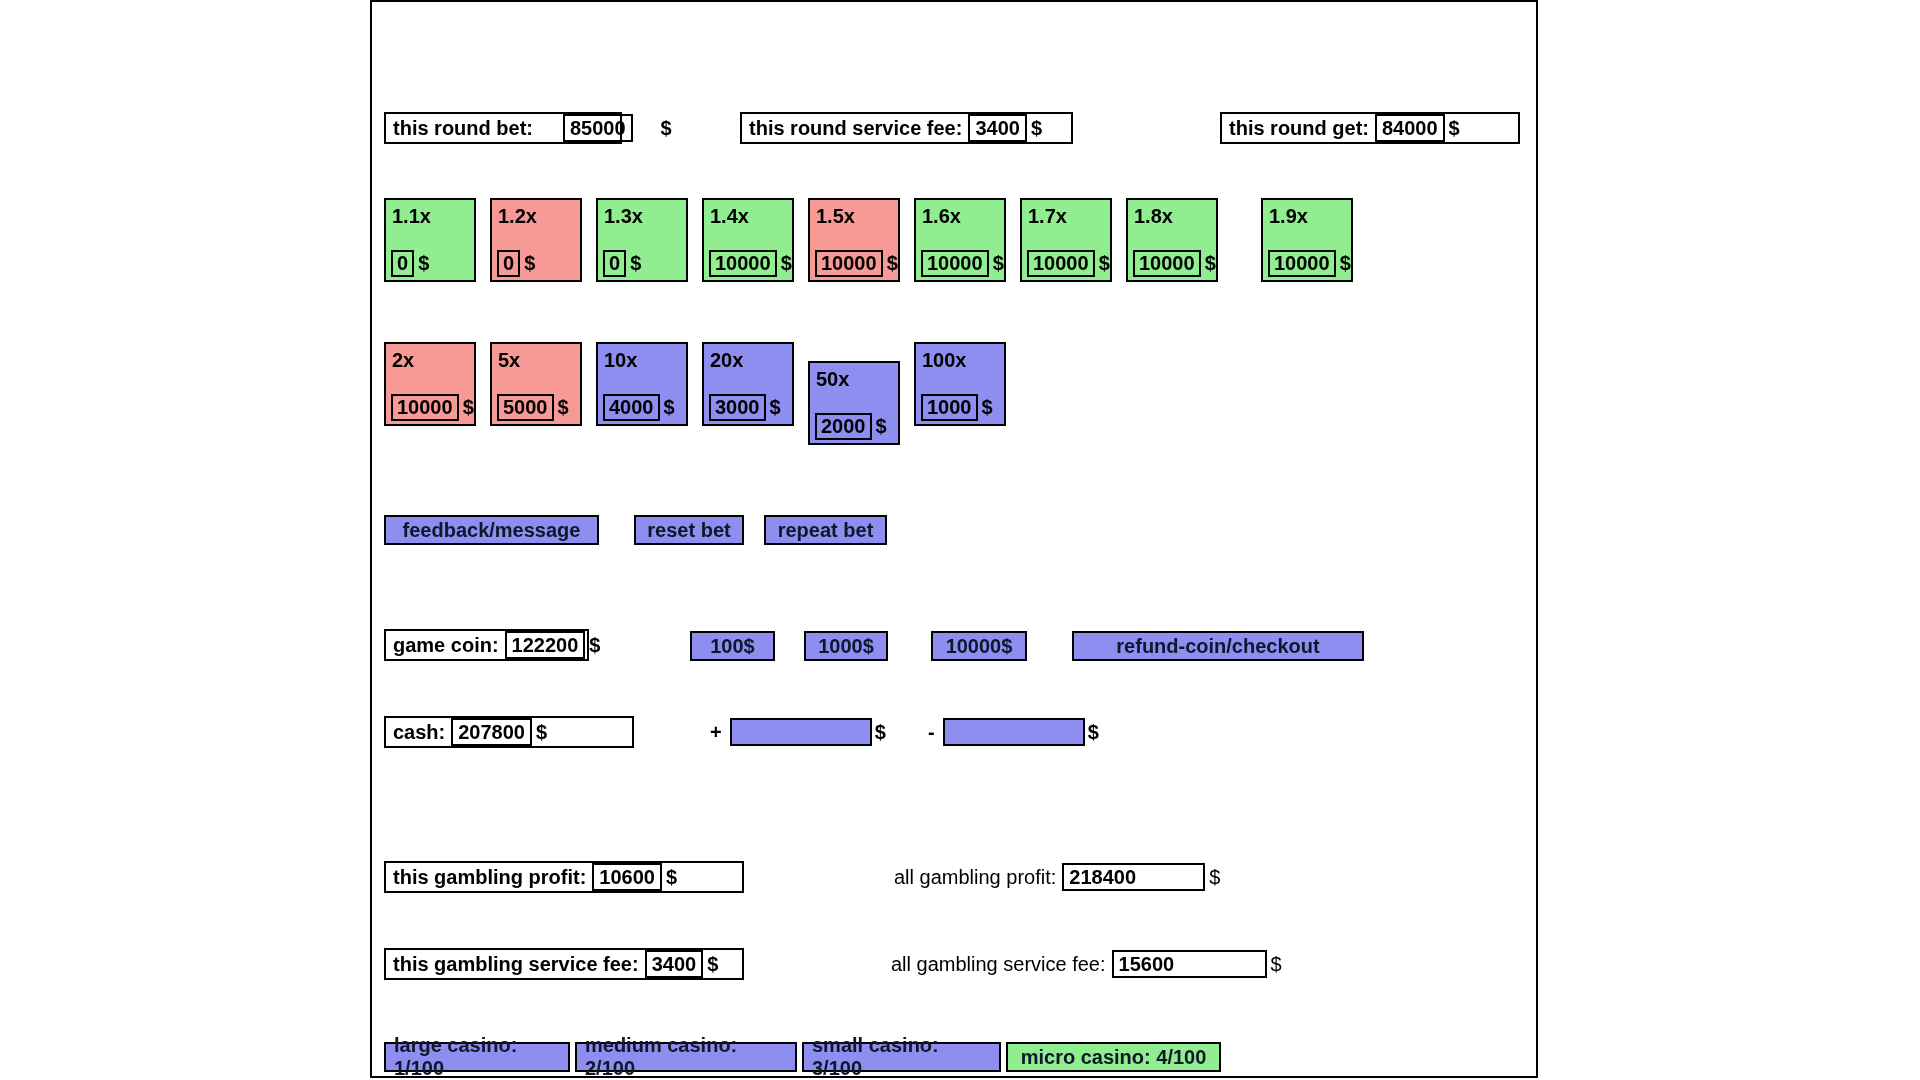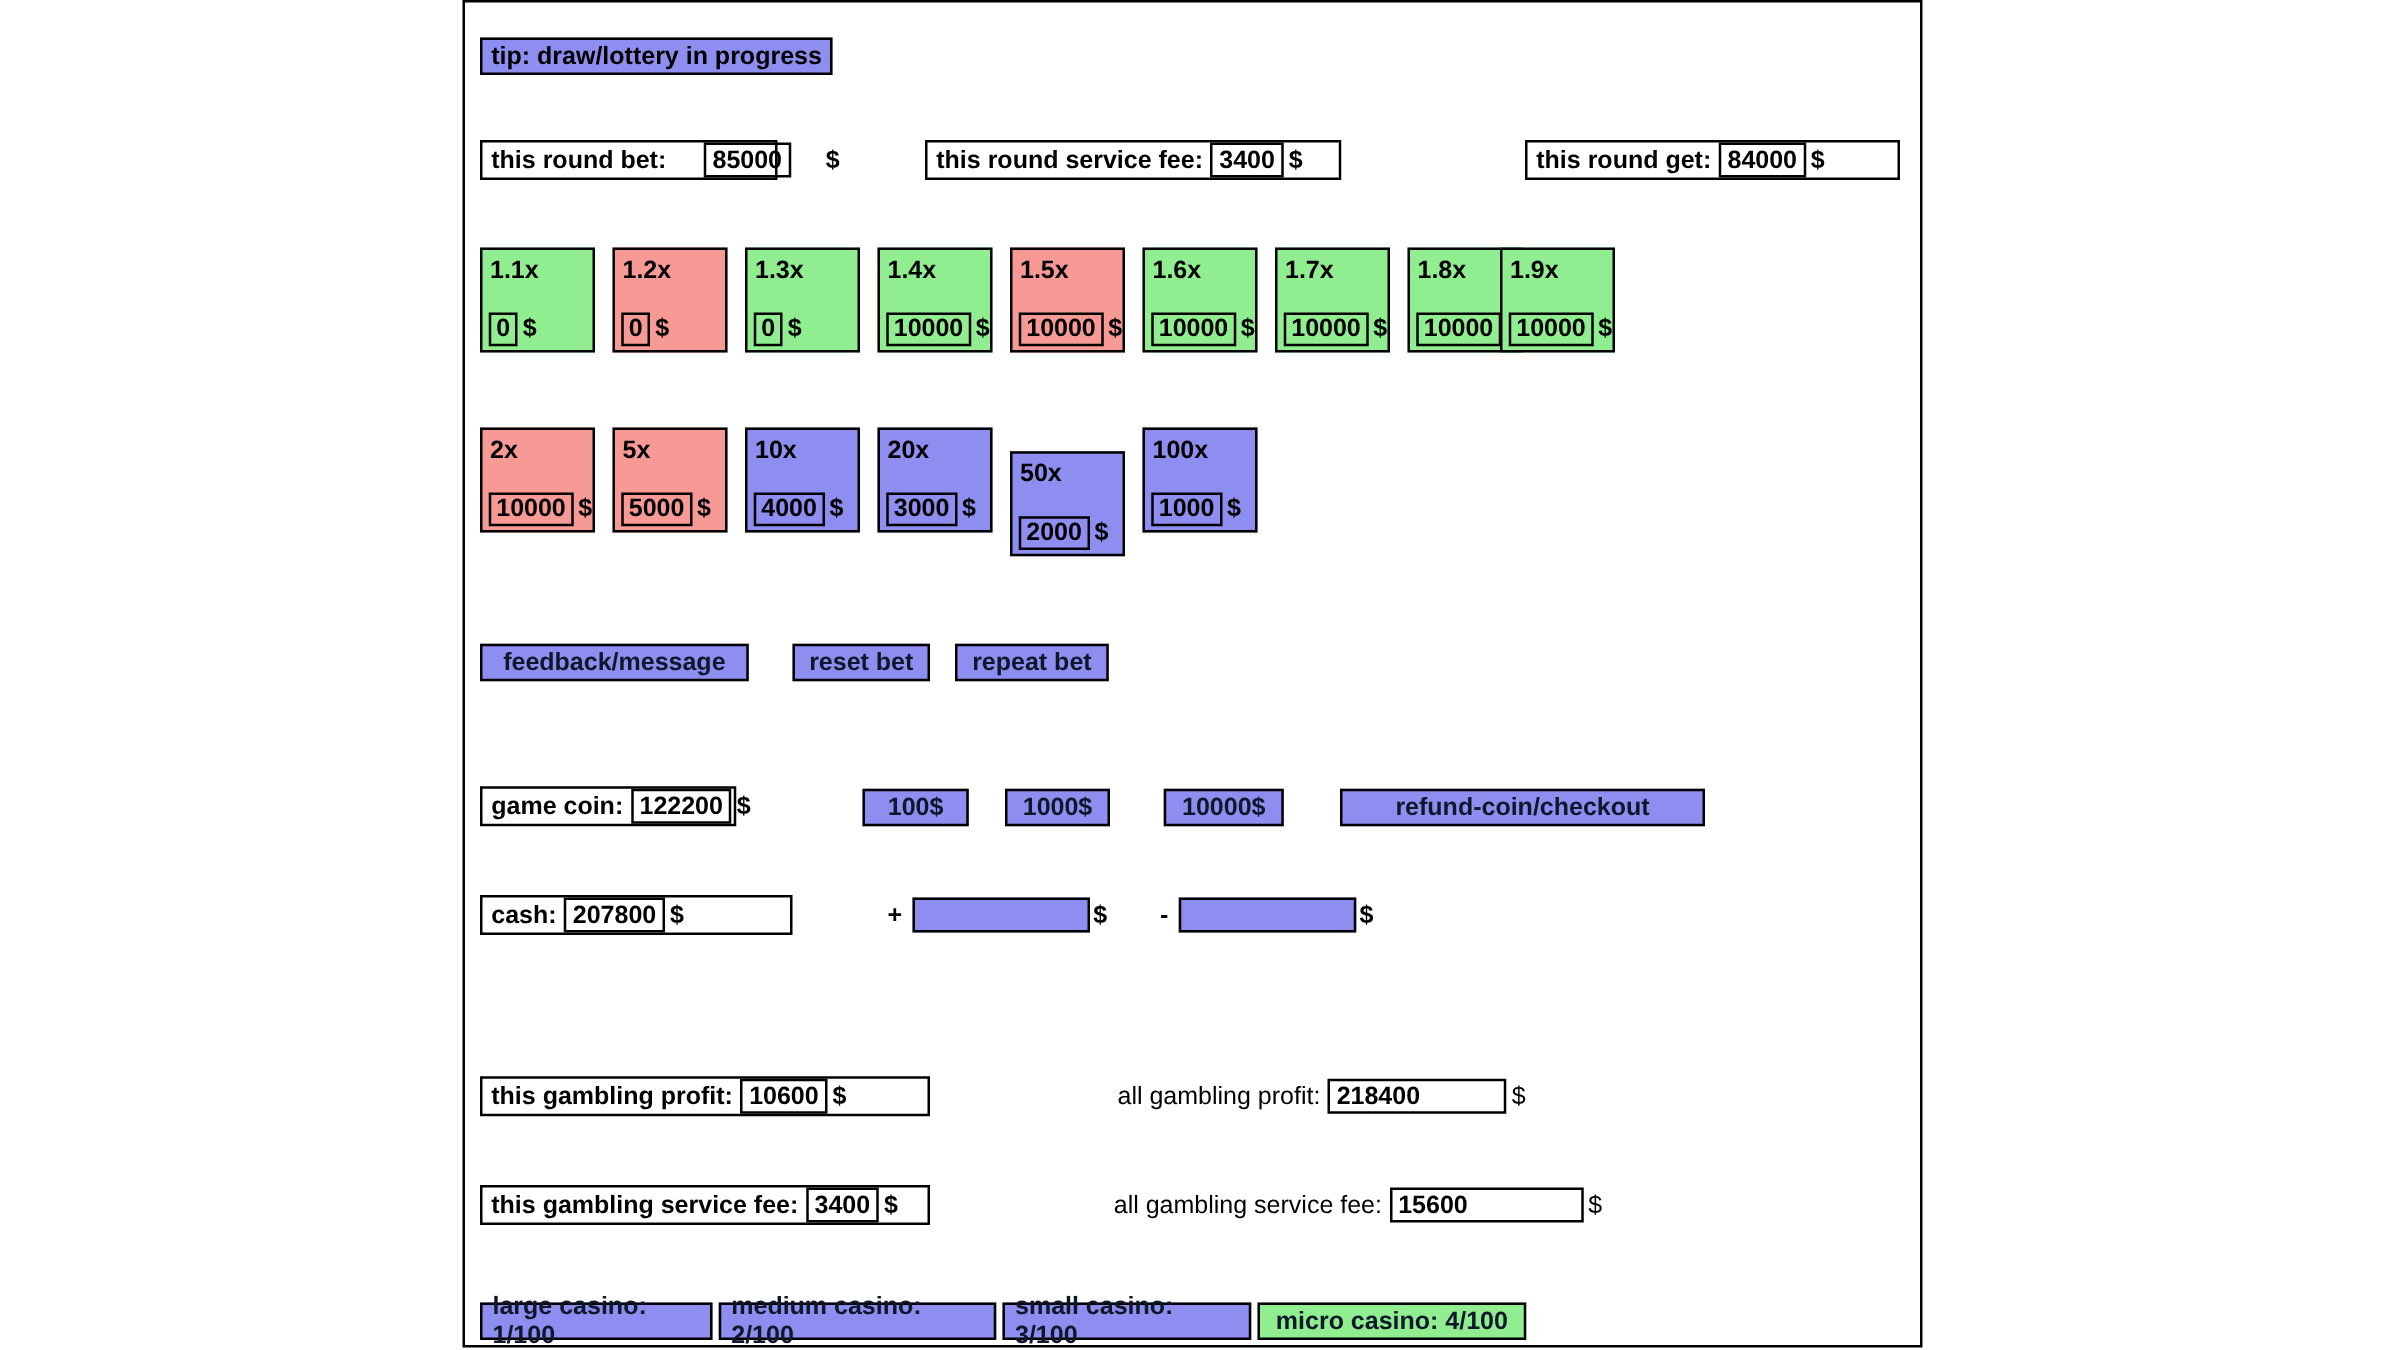--- a/index.html
+++ b/index.html
@@ -146,21 +146,20 @@
     box-sizing: border-box;
     background: #8e8ef0;
   }
   .signwrap .cur { padding-left: 3px; }
 </style>
 </head>
 <body>
 
 <div id="app">
 
-  <div class="ctl tip blue">tip: draw/lottery in progress</div>
 
   <div class="ctl field" style="left:12px; top:110px; width:238px;gap:24px;">
     <span class="lab">this round bet:</span>
     <span class="val">85000</span>
     <span class="cur">$</span>
   </div>
 
   <div class="ctl field" style="left:368px; top:110px; width:333px;">
     <span class="lab">this round service fee:</span>
     <span class="val">3400</span>
@@ -223,21 +222,21 @@
           <span class="cur">$</span>
         </div>
       </div>
       <div class="tile green" style="left: 754px; top: 196px; padding-left: 36px;">
         <div class="mult">1.8x</div>
         <div class="amtwrap">
           <span class="amt">10000</span>
           <span class="cur">$</span>
         </div>
       </div>
-      <div class="tile green" style="left: 828px; top: 196px;">
+      <div class="tile green" style="left: 889px; top: 196px;">
         <div class="mult">1.9x</div>
         <div class="amtwrap">
           <span class="amt">10000</span>
           <span class="cur">$</span>
         </div>
       </div>
     </div>
 
   <div id="row2">
       <div class="tile red" style="left: 12px; top: 340px;">

